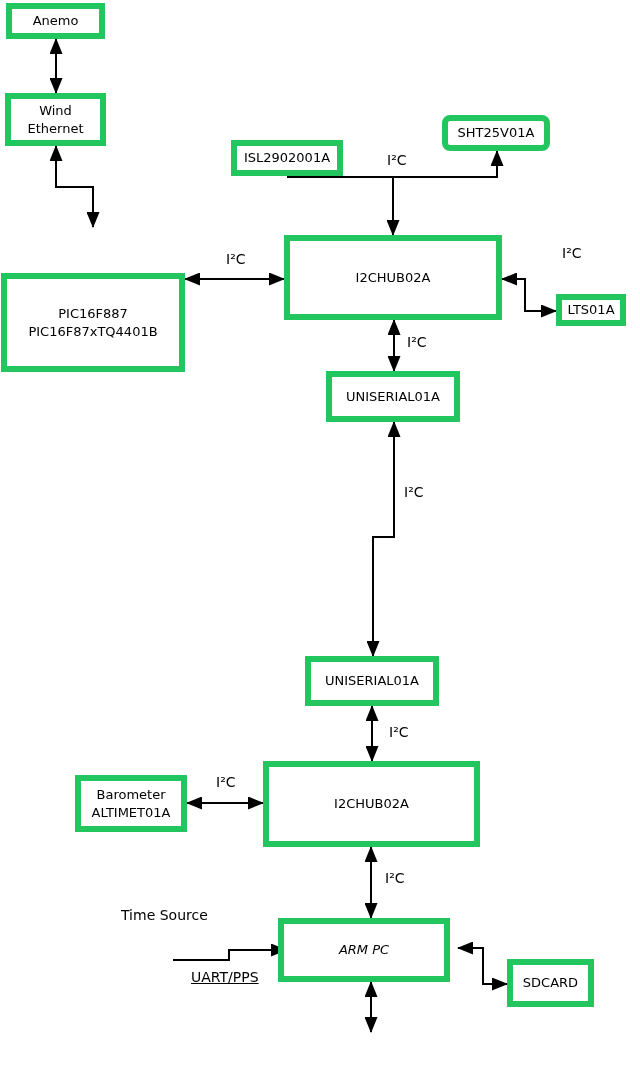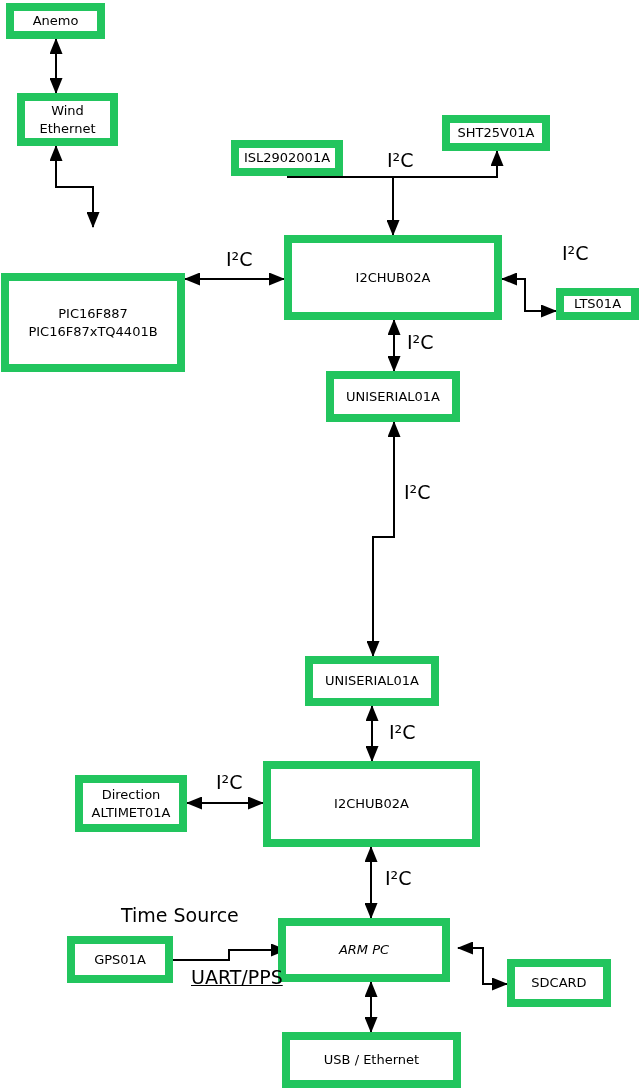--- a/index.html
+++ b/index.html
@@ -25,51 +25,51 @@
   }
   .edge {
     fill: none;
     stroke: #000000;
     stroke-width: 2px;
   }
   .node {
     position: absolute;
     box-sizing: border-box;
     background: #ffffff;
-    border: 8px solid #22c55e;
+    border: 6px solid #22c55e;
     display: flex;
     flex-direction: column;
     align-items: center;
     justify-content: center;
     text-align: center;
     font-size: 13px;
     line-height: 18px;
     white-space: nowrap;
   }
   .edge-label {
     position: absolute;
-    font-size: 19px;
+    font-size: 14px;
     line-height: 14px;
     white-space: nowrap;
   }
   
   #node-anemo            { left: 6px;   top: 3px;    width: 99px;  height: 36px; }
-  #node-wind-direction   { left: 5px;   top: 93px;   width: 101px; height: 53px; margin-left: 12px; }
+  #node-wind-direction   { left: 5px;   top: 93px;   width: 101px; height: 53px; }
   #node-pic              { left: 1px;   top: 227px;  width: 184px; height: 99px; margin-top: 46px; }
   #node-isl              { left: 231px; top: 115px;  width: 112px; height: 36px; margin-top: 25px; }
-  #node-sht              { left: 442px; top: 115px;  width: 108px; height: 36px; }
+  #node-sht              { left: 442px; top: 115px;  width: 108px; height: 36px; border-radius: 8px; }
   #node-i2chub-top       { left: 284px; top: 235px;  width: 218px; height: 85px; }
-  #node-lts              { left: 556px; top: 288px;  width: 83px;  height: 32px; }
+  #node-lts              { left: 556px; top: 294px;  width: 70px;  height: 32px; }
   #node-uniserial-top    { left: 326px; top: 371px;  width: 134px; height: 51px; }
   #node-uniserial-bottom { left: 305px; top: 656px;  width: 134px; height: 50px; }
   #node-i2chub-bottom    { left: 263px; top: 761px;  width: 217px; height: 86px; }
   #node-barometer        { left: 75px;  top: 775px;  width: 112px; height: 57px; }
   #node-arm-pc           { left: 278px; top: 918px;  width: 172px; height: 64px; font-style: italic; }
   #node-gps              { left: 67px;  top: 936px;  width: 106px; height: 47px; }
-  #node-sdcard           { left: 507px; top: 959px;  width: 104px; height: 48px; }
+  #node-sdcard           { left: 507px; top: 959px;  width: 87px; height: 48px; }
   #node-usb-ethernet     { left: 282px; top: 1032px; width: 179px; height: 56px; }
   
   #label-i2c-top       { left: 387px; top: 153px; }
   #label-i2c-pic       { left: 226px; top: 252px; }
   #label-i2c-lts       { left: 562px; top: 246px; }
   #label-i2c-hub1-uni1 { left: 407px; top: 335px; }
   #label-i2c-long      { left: 404px; top: 485px; }
   #label-i2c-uni2-hub2 { left: 389px; top: 725px; }
   #label-i2c-barometer { left: 216px; top: 775px; }
   #label-i2c-hub2-arm  { left: 385px; top: 871px; }
@@ -156,39 +156,33 @@
 
   <div class="node" id="node-uniserial-bottom">
     <span>UNISERIAL01A</span>
   </div>
 
   <div class="node" id="node-i2chub-bottom">
     <span>I2CHUB02A</span>
   </div>
 
   <div class="node" id="node-barometer">
-    <span>Direction</span>
+    <span>Barometer</span>
     <span>ALTIMET01A</span>
   </div>
 
   <div class="node" id="node-arm-pc">
     <span>ARM PC</span>
   </div>
 
-  <div class="node" id="node-gps">
-    <span>GPS01A</span>
-  </div>
 
   <div class="node" id="node-sdcard">
     <span>SDCARD</span>
   </div>
 
-  <div class="node" id="node-usb-ethernet">
-    <span>USB / Ethernet</span>
-  </div>
 
   <span class="edge-label" id="label-i2c-top">I²C</span>
   <span class="edge-label" id="label-i2c-pic">I²C</span>
   <span class="edge-label" id="label-i2c-lts">I²C</span>
   <span class="edge-label" id="label-i2c-hub1-uni1">I²C</span>
   <span class="edge-label" id="label-i2c-long">I²C</span>
   <span class="edge-label" id="label-i2c-uni2-hub2">I²C</span>
   <span class="edge-label" id="label-i2c-barometer">I²C</span>
   <span class="edge-label" id="label-i2c-hub2-arm">I²C</span>
   <span class="edge-label" id="label-uart-pps">UART/PPS</span>

